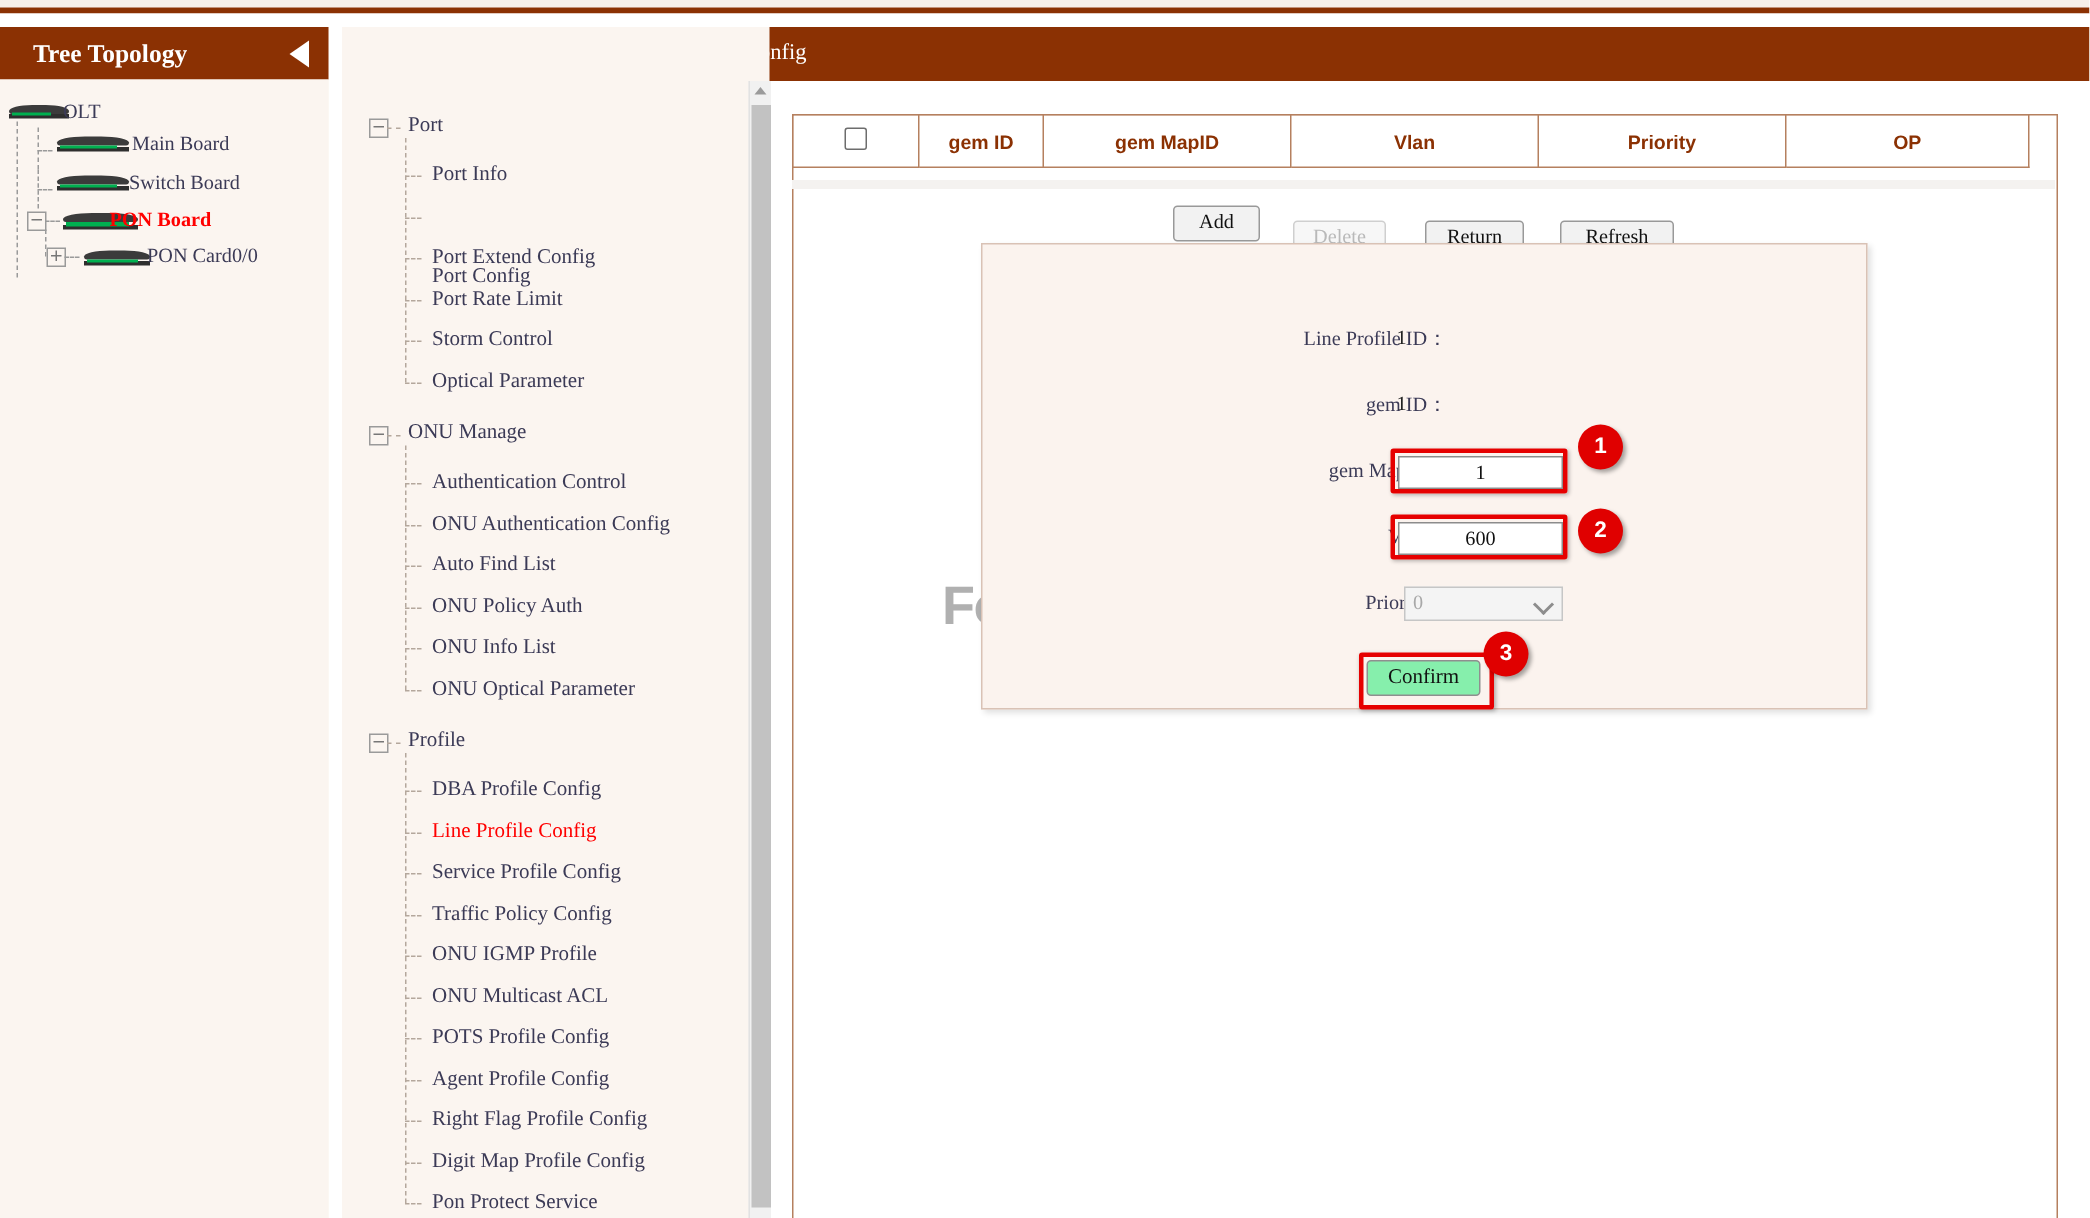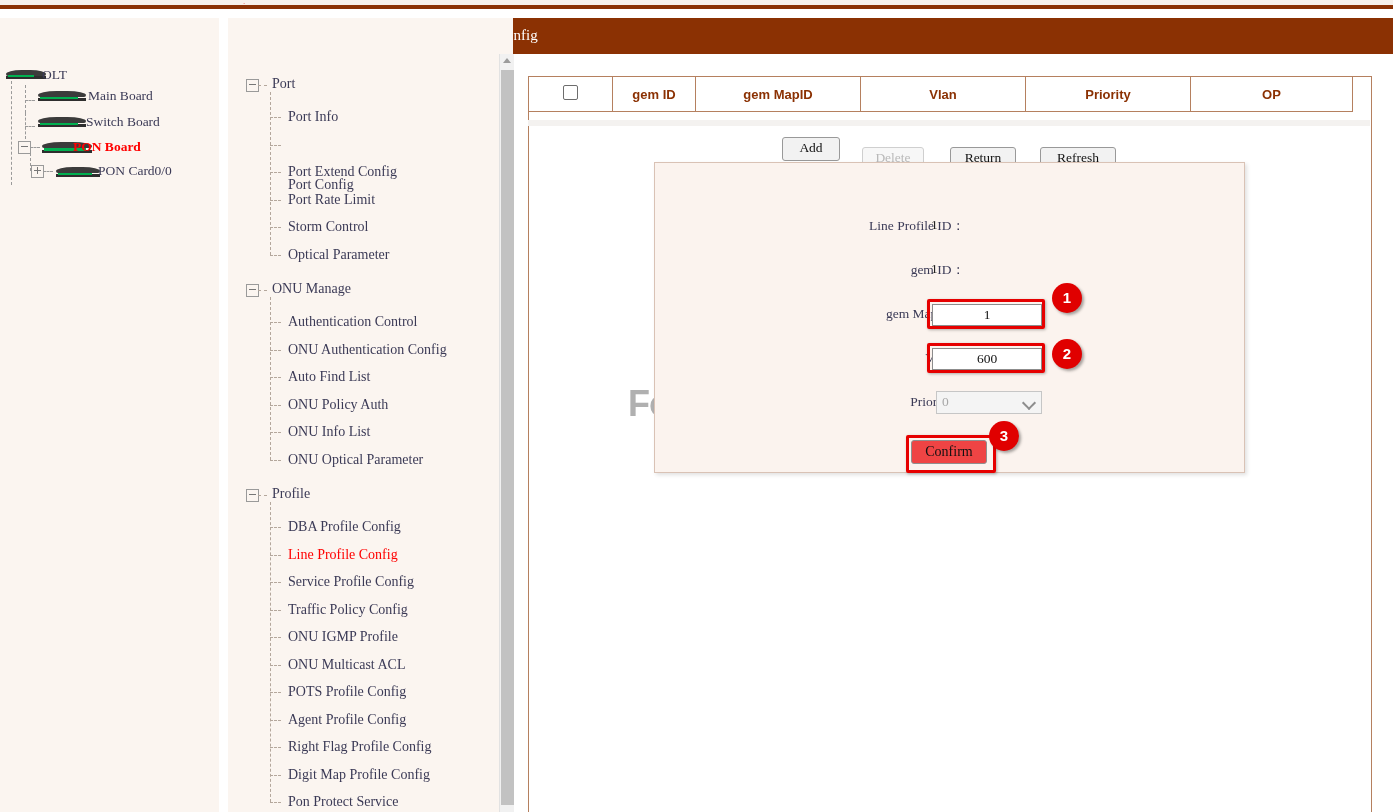--- a/index.html
+++ b/index.html
@@ -86,37 +86,41 @@
   #modalhead .xbtn{position:absolute;right:8px;top:-2px;color:#f2e3dc;font-size:30px;font-family:"Liberation Serif",serif;cursor:pointer;line-height:32px;}
   .flabel{position:absolute;text-align:right;font-size:13.5px;color:#3b3a56;font-family:"Liberation Serif",serif;}
   .fval{position:absolute;font-size:13.5px;color:#222;font-family:"Liberation Serif",serif;}
   .finput{position:absolute;width:108px;height:20px;border:1px solid #8c8c8c;background:#ffffff;text-align:center;
      font-size:13.5px;font-family:"Liberation Serif",serif;color:#111;padding:0;outline:none;}
   .hilite{position:absolute;border:3px solid #e60000;border-radius:2px;box-shadow:1px 1px 3px rgba(0,0,0,.3);pointer-events:none;}
   .fselect{position:absolute;width:100px;height:21px;border:1px solid #c6c6c6;background:#f4f4f4;color:#a8a8a8;
      font-size:13.5px;font-family:"Liberation Serif",serif;padding-left:4px;}
   .fselect .cv{position:absolute;left:5px;top:2px;}
   .fselect .chev{position:absolute;right:7px;top:6px;width:8px;height:8px;border-left:2px solid #8d8d8d;border-bottom:2px solid #8d8d8d;transform:rotate(-45deg);}
-  #confirmbtn{position:absolute;left:911px;top:440px;width:74px;height:22px;border:1px solid #8f8f8f;background:#ef4444;border-radius:3px;
+  #confirmbtn{position:absolute;left:911px;top:440px;width:74px;height:22px;border:1px solid #8f8f8f;background:#86efac;border-radius:3px;
      font-size:14px;font-family:"Liberation Serif",serif;color:#111;text-align:center;line-height:21px;cursor:pointer;}
 
   .badge{position:absolute;width:30px;height:30px;border-radius:50%;background:#e00000;color:#ffffff;
      font-family:"Liberation Sans",sans-serif;font-weight:bold;font-size:15px;text-align:center;line-height:30px;
      box-shadow:2px 2px 3px rgba(0,0,0,.35);}
 </style>
 </head>
 <body>
 
 <div id="topstrip">
   <div class="clip">.</div>
 </div>
 <div id="topbar2"></div>
 <div id="gapband"></div>
 
 <div id="treepanel">
+  <div id="treehead">
+    <div class="title">Tree Topology</div>
+    <div class="arrow"></div>
+  </div>
   <div id="treebody">
 
     <div class="dev" style="left:6px;top:15px;width:40px;height:11px;">
       <div class="body"></div>
         <div class="base"></div>
         <div class="led" style="width:26px;"></div>
     </div>
     <div class="tnode" style="left:42px;top:13px;">
       <span class="lbl">OLT</span>
     </div>

